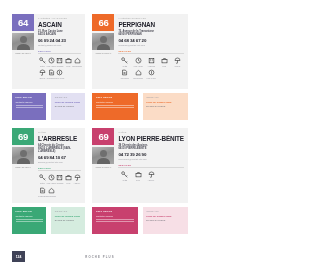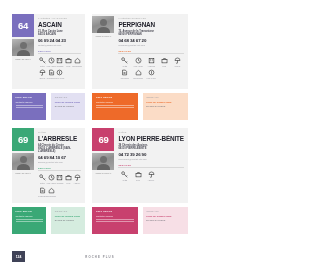--- a/index.html
+++ b/index.html
@@ -30,21 +30,21 @@
     display:flex;
     min-height:72px;
     padding-bottom:3px;
   }
   .leftcol{
     width:22px;flex:0 0 22px;
     display:flex;flex-direction:column;
     align-items:stretch;
   }
   .num{
-    height:23px;
+    height:17px;
     display:flex;align-items:center;justify-content:center;
     color:#ffffff;
     font-size:9.5px;font-weight:bold;
     letter-spacing:-0.3px;
     line-height:1;
   }
   .photo{
     height:17px;margin-top:2px;
     background:linear-gradient(160deg,#b9b9b9 0%,#8e8e8e 45%,#a7a7a7 100%);
     position:relative;overflow:hidden;
@@ -277,20 +277,21 @@
           <div class="fbox tint" style="background:#e2e0f2">
             <div class="ftitle">CONTACT</div>
             <div class="fstrong" style="color:#7a6fbe">Prise de rendez-vous</div>
             <div class="fnote" style="color:#6d6d75">Du lundi au vendredi</div>
           </div>
         </div>
       </div>
       <div class="card">
         <div class="card-main">
           <div class="leftcol">
+            <div class="num" style="background:#ee6a29">66</div>
             <div class="photo"></div>
             <div class="photocap">CONTACT LOCAL</div>
           </div>
           <div class="body">
             <div class="kicker">PYRÉNÉES-ORIENTALES</div>
             <div class="city">PERPIGNAN</div>
             <div class="addr" style="white-space:pre-line">72, Avenue de la Tramontane
 66000 PERPIGNAN</div>
             <div class="phone">04 68 34 67 20</div>
             <div class="mail">perpignan@contact-site.com</div>

